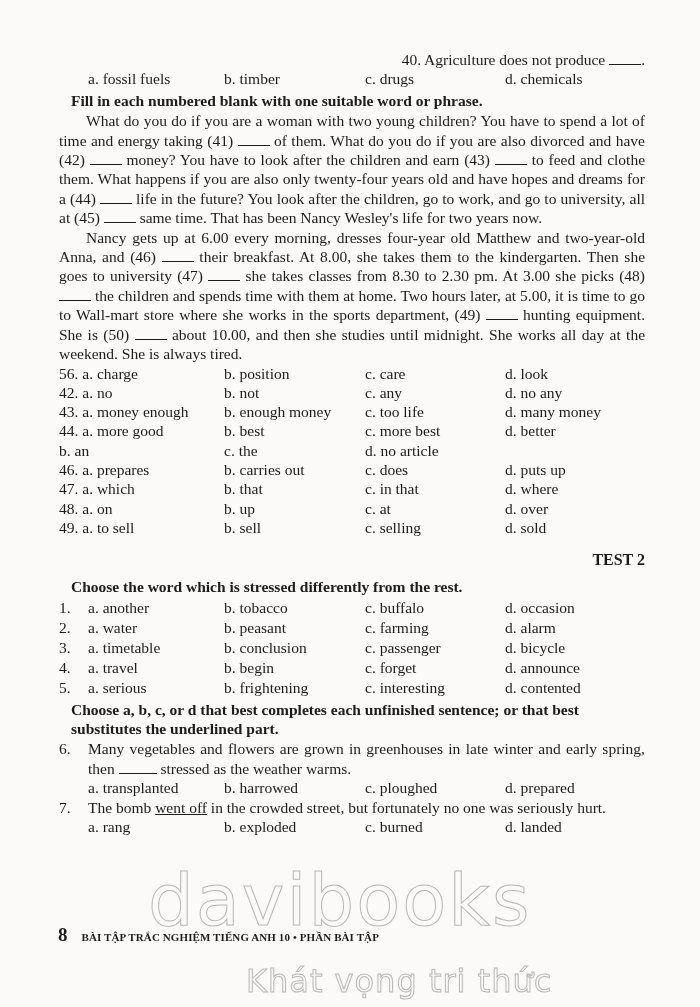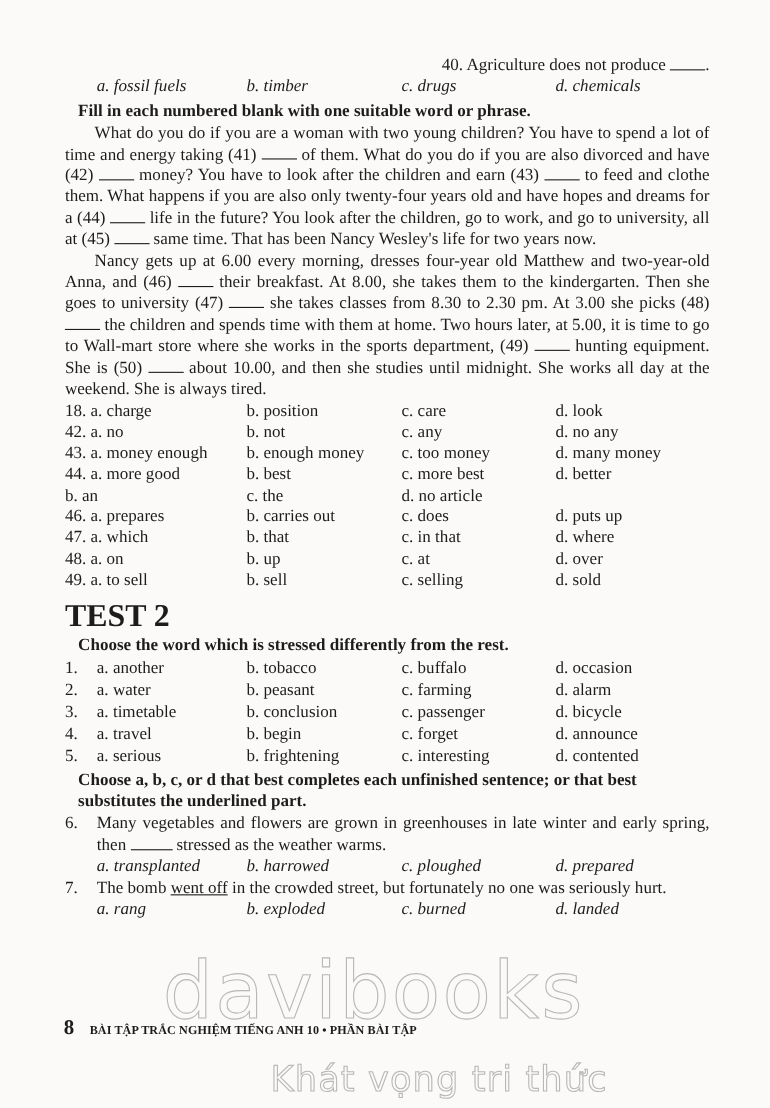--- a/index.html
+++ b/index.html
@@ -6,28 +6,28 @@
   body {
     width: 700px; height: 1007px; overflow: hidden;
     background: #fbfaf8;
     font-family: "Liberation Serif", "DejaVu Serif", serif;
     color: #1c1c1c;
     position: relative;
   }
   .page { position: absolute; left: 59px; top: 50px; width: 586px; font-size: 15.5px; line-height: 19.4px; }
   .q40 { margin: 0; text-align: right; }
   .opts { display: grid; grid-template-columns: 165px 141px 140px 140px; }
-  .opts.indent { padding-left: 29px; grid-template-columns: 136px 141px 140px 140px; font-style: italic; }
+  .opts.indent { padding-left: 29px; grid-template-columns: 136px 141px 140px 140px; }
   .opt { white-space: nowrap; }
   .instr { font-weight: bold; margin: 2px 12px 1px; }
   .para { text-align: justify; text-indent: 27px; margin: 0; }
   .blank { display: inline-block; width: 32px; border-bottom: 1px solid #1c1c1c; height: 12px; vertical-align: baseline; }
   .blank.long { width: 38px; }
   .ans-grid .row { display: grid; grid-template-columns: 165px 141px 140px 140px; height: 19.3px; }
-  .test-title { text-align: left; font-weight: bold; font-size: 29px; line-height: 26px; margin: 10px 0 4px; }
+  .test-title { text-align: right; font-weight: bold; font-size: 16px; line-height: 26px; margin: 10px 0 4px; }
   .s-row { display: grid; grid-template-columns: 29px 136px 141px 140px 140px; height: 20px; }
   .q-item { display: grid; grid-template-columns: 29px 557px; }
   .q-text { text-align: justify; }
   .u { text-decoration: underline; }
   .footer { position: absolute; left: 58px; top: 924px; display: flex; align-items: baseline; gap: 14px; }
   .footer .pg { font-weight: bold; font-size: 19px; }
   .footer .ftxt { font-weight: bold; font-size: 11px; letter-spacing: 0.1px; }
   .wm { position: absolute; color: transparent; -webkit-text-stroke: 1px #b8b8b8; font-family: "DejaVu Sans", sans-serif; pointer-events: none; }
   .wm-brand { left: 148px; top: 858px; font-size: 72px; letter-spacing: 2px; }
   .wm-slogan { left: 246px; top: 962px; font-size: 32px; letter-spacing: 1px; }
@@ -74,35 +74,35 @@
     <span class="blank"></span>
     <span>the children and spends time with them at home. Two hours later, at 5.00, it is time to go to Wall-mart store where she works in the sports department, (49)</span>
     <span class="blank"></span>
     <span>hunting equipment. She is (50)</span>
     <span class="blank"></span>
     <span>about 10.00, and then she studies until midnight. She works all day at the weekend. She is always tired.</span>
   </p>
 
   <div class="ans-grid">
     <div class="row">
-      <span class="opt">18. a. charge</span>
+      <span class="opt">56. a. charge</span>
         <span class="opt">b. position</span>
         <span class="opt">c. care</span>
         <span class="opt">d. look</span>
     </div>
     <div class="row">
       <span class="opt">42. a. no</span>
         <span class="opt">b. not</span>
         <span class="opt">c. any</span>
         <span class="opt">d. no any</span>
     </div>
     <div class="row">
       <span class="opt">43. a. money enough</span>
         <span class="opt">b. enough money</span>
-        <span class="opt">c. too money</span>
+        <span class="opt">c. too life</span>
         <span class="opt">d. many money</span>
     </div>
     <div class="row">
       <span class="opt">44. a. more good</span>
         <span class="opt">b. best</span>
         <span class="opt">c. more best</span>
         <span class="opt">d. better</span>
     </div>
     <div class="row">
         <span class="opt">b. an</span>

